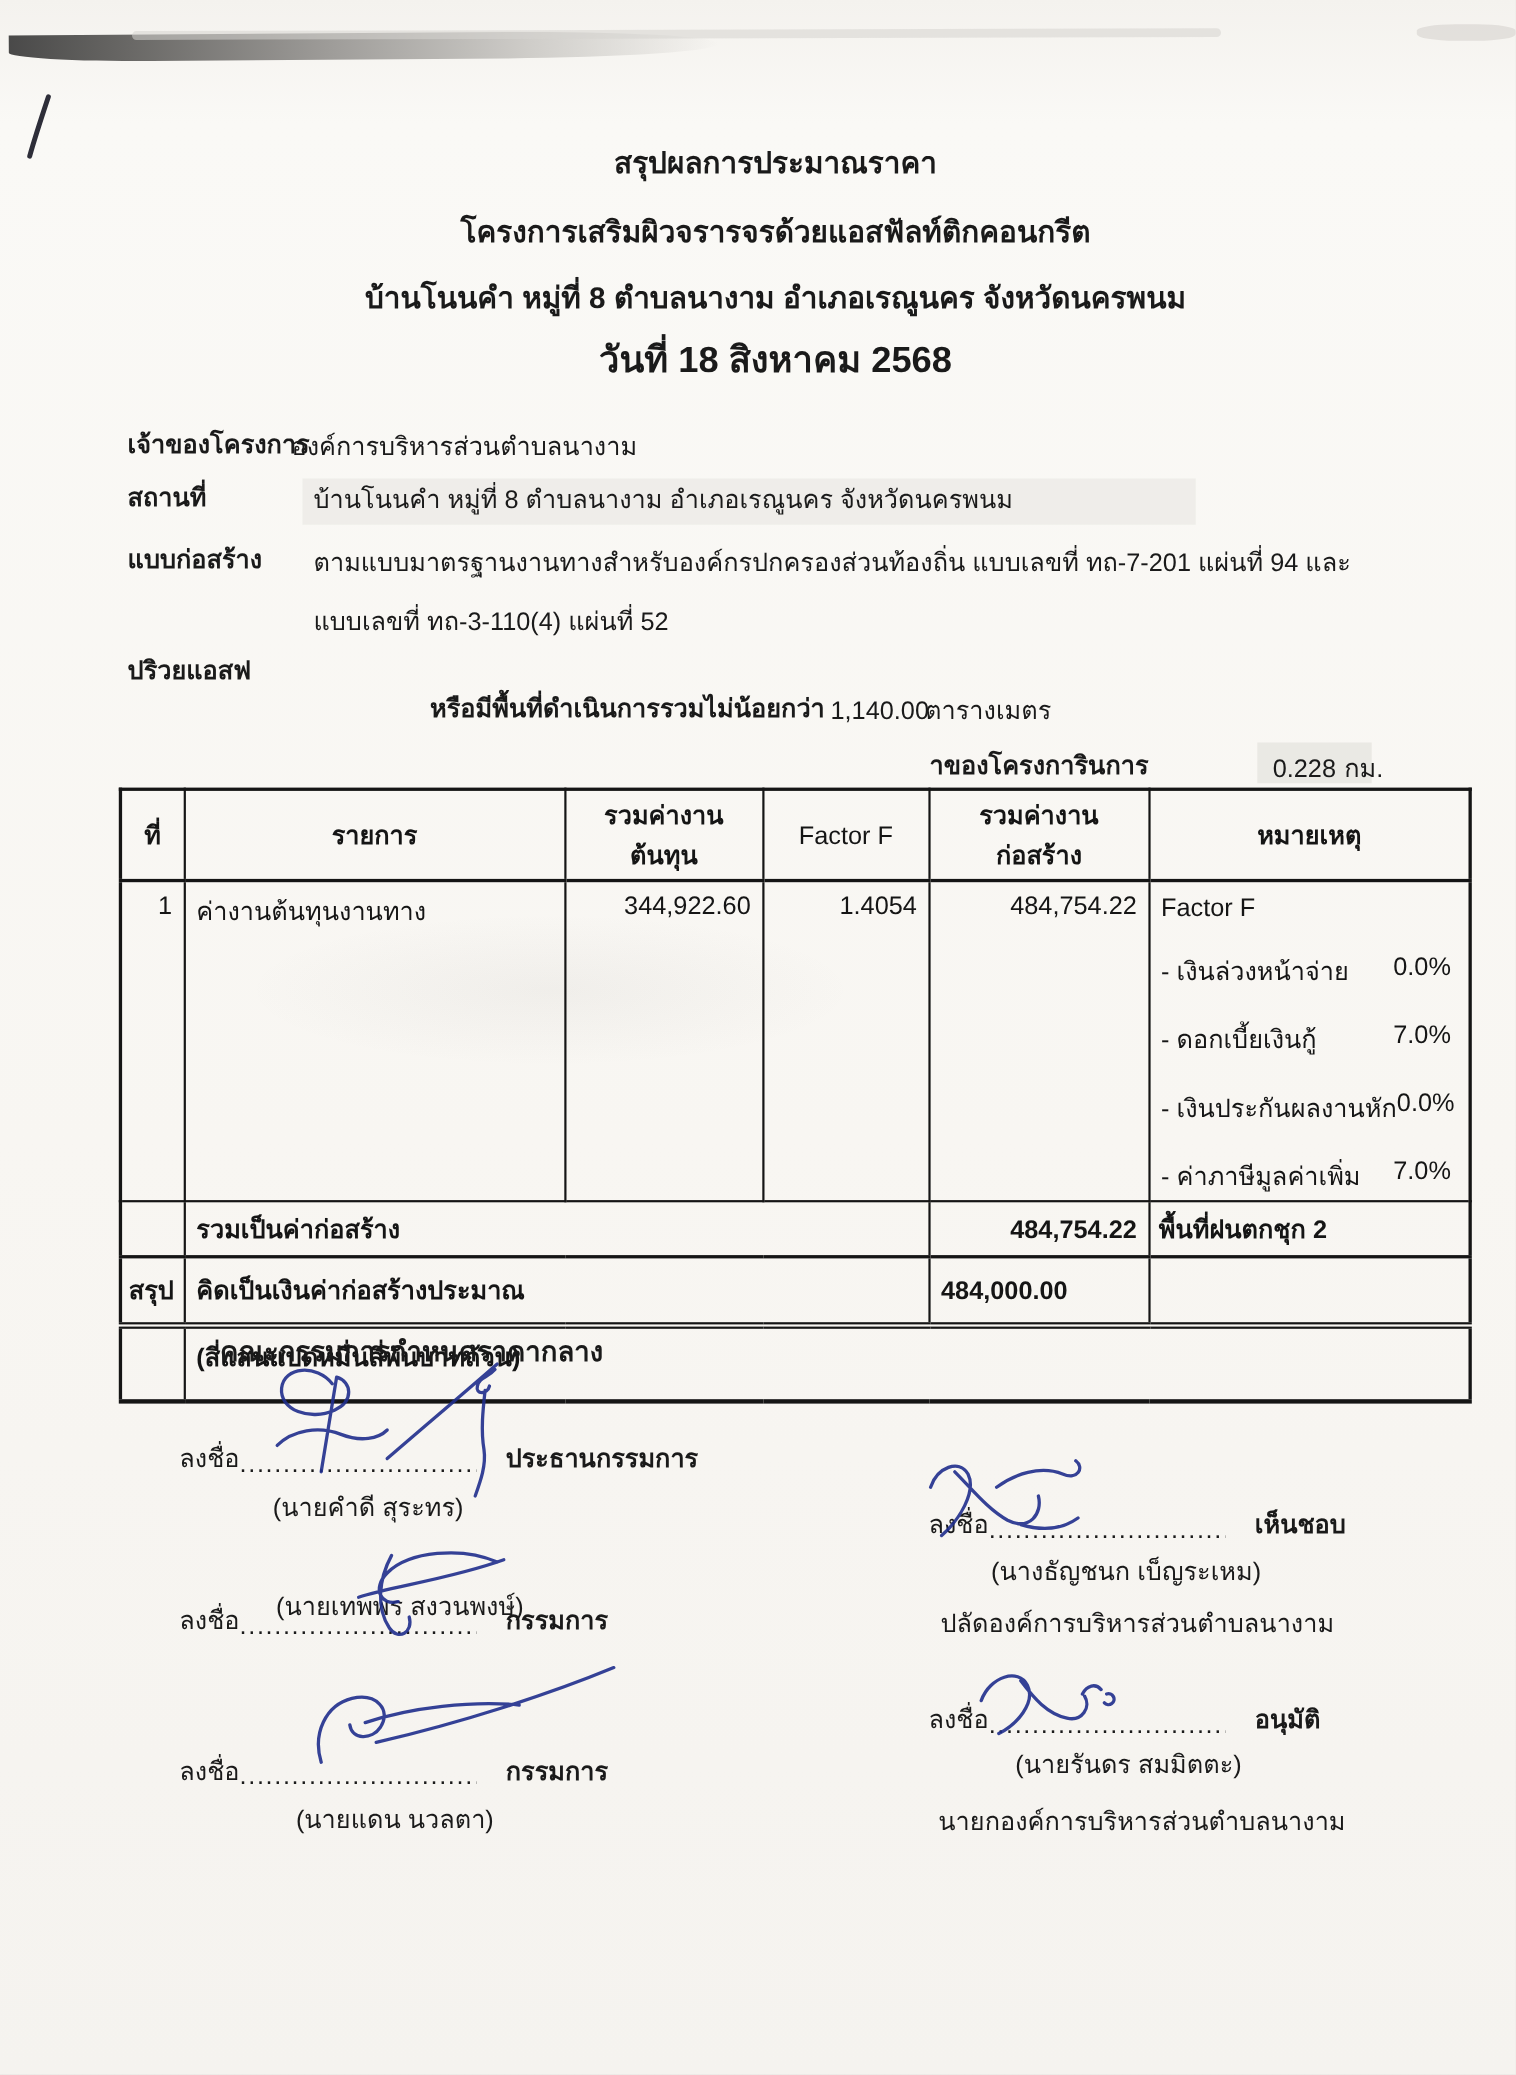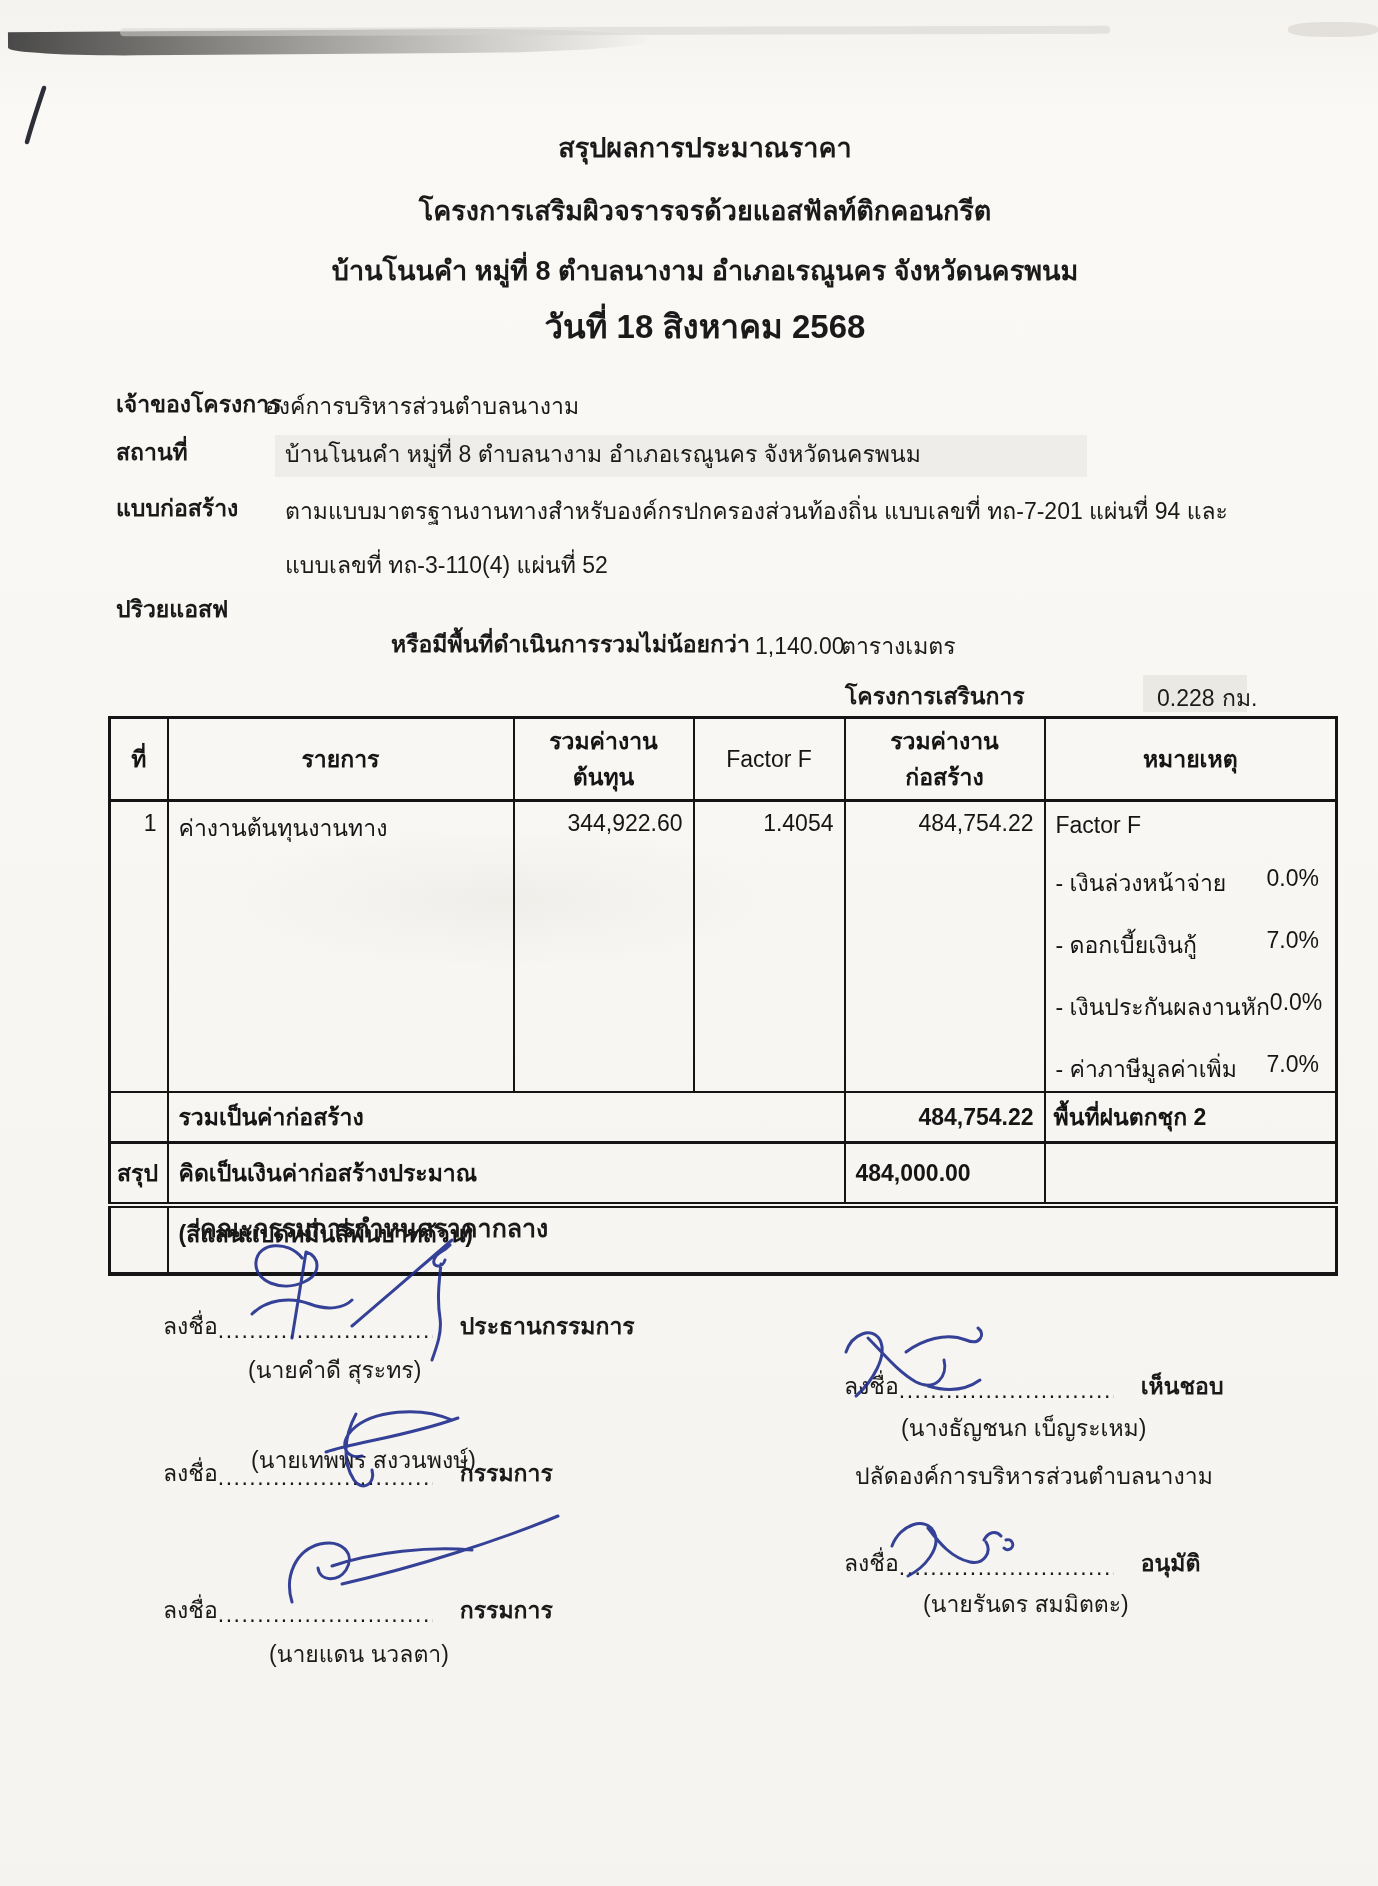--- a/index.html
+++ b/index.html
@@ -80,21 +80,21 @@
   <div class="abs fs b" style="left:116px;top:494px;">แบบก่อสร้าง</div>
   <div class="abs fs" style="left:285px;top:497px;">ตามแบบมาตรฐานงานทางสำหรับองค์กรปกครองส่วนท้องถิ่น  แบบเลขที่ ทถ-7-201 แผ่นที่ 94 และ</div>
   <div class="abs fs" style="left:285px;top:551px;">แบบเลขที่ ทถ-3-110(4) แผ่นที่ 52</div>
 
   <div class="abs fs b" style="left:116px;top:595px;">ปริวยแอสฟ</div>
 
   <div class="abs fs b" style="left:391px;top:630px;">หรือมีพื้นที่ดำเนินการรวมไม่น้อยกว่า</div>
   <div class="abs fs" style="left:755px;top:632px;">1,140.00</div>
   <div class="abs fs" style="left:841px;top:632px;">ตารางเมตร</div>
 
-  <div class="abs fs b" style="left:845px;top:682px;">โครงการเสรินการ</div>
+  <div class="abs fs b" style="left:845px;top:682px;">าของโครงการินการ</div>
   <div class="abs fs" style="left:1157px;top:684px;">0.228</div>
   <div class="abs fs" style="left:1222px;top:684px;">กม.</div>
 
   <table class="abs doc-table" style="left:108px;top:716px;">
     <colgroup>
       <col style="width:58px">
         <col style="width:346px">
         <col style="width:180px">
       <col style="width:151px">
         <col style="width:200px">
@@ -174,20 +174,21 @@
   <div class="abs sigline" style="left:844px;top:1368px;">
     <span>ลงชื่อ</span><span class="dots">............................................................</span><span class="role b">เห็นชอบ</span>
   </div>
   <div class="abs fs" style="left:901px;top:1414px;">(นางธัญชนก  เบ็ญระเหม)</div>
   <div class="abs fs" style="left:855px;top:1462px;">ปลัดองค์การบริหารส่วนตำบลนางาม</div>
 
   <div class="abs sigline" style="left:844px;top:1545px;">
     <span>ลงชื่อ</span><span class="dots">............................................................</span><span class="role b">อนุมัติ</span>
   </div>
   <div class="abs fs" style="left:923px;top:1590px;">(นายรันดร  สมมิตตะ)</div>
+  <div class="abs fs" style="left:853px;top:1642px;">นายกองค์การบริหารส่วนตำบลนางาม</div>
 
   <svg class="ink-overlay" viewBox="0 0 1378 1886">
     <path class="pen-mark" d="M 44 88 C 38 106 32 124 27 142"></path>
     <path d="M 302 1258 C 288 1240 258 1242 256 1262 C 254 1282 282 1292 304 1282 C 322 1274 320 1256 306 1252 L 292 1338 M 252 1314 C 266 1300 290 1296 310 1304 C 328 1311 344 1308 352 1300"></path>
     <path d="M 352 1326 C 382 1300 420 1268 452 1240 M 450 1245 C 443 1253 436 1252 434 1260 C 432 1268 443 1268 445 1260 M 441 1264 C 439 1282 437 1300 440 1318 C 442 1332 437 1346 432 1360"></path>
     <path d="M 452 1420 C 420 1406 372 1410 352 1430 C 338 1444 346 1460 362 1456 M 356 1414 C 344 1436 342 1462 354 1480 C 362 1492 376 1484 372 1470 M 326 1452 C 356 1442 408 1436 458 1418"></path>
     <path d="M 292 1602 C 284 1576 296 1550 320 1544 C 342 1539 356 1554 346 1570 C 338 1582 320 1582 318 1568 M 332 1566 C 374 1552 430 1546 472 1550 M 342 1584 C 420 1566 500 1540 558 1516"></path>
     <path d="M 846 1352 C 852 1334 872 1326 880 1340 C 888 1356 872 1382 856 1396 M 868 1338 C 884 1354 898 1372 916 1382 C 936 1392 948 1376 944 1360 M 906 1352 C 922 1340 946 1332 966 1340 C 980 1346 986 1334 978 1328 M 928 1386 C 948 1392 966 1390 980 1380"></path>
     <path d="M 892 1546 C 900 1524 926 1516 934 1532 C 942 1548 924 1568 908 1576 M 928 1528 C 940 1544 952 1558 970 1562 C 984 1565 992 1552 986 1542 M 984 1540 C 988 1532 996 1530 1001 1536 M 1006 1540 a 5 5 0 1 1 -2 8"></path>
   </svg>

